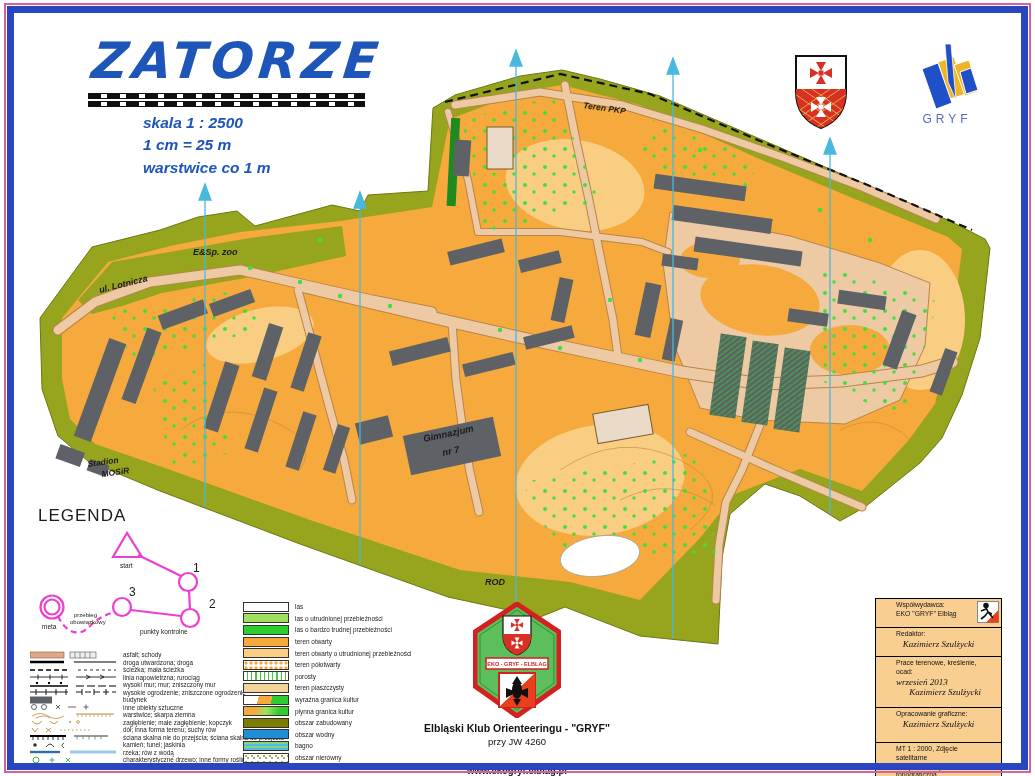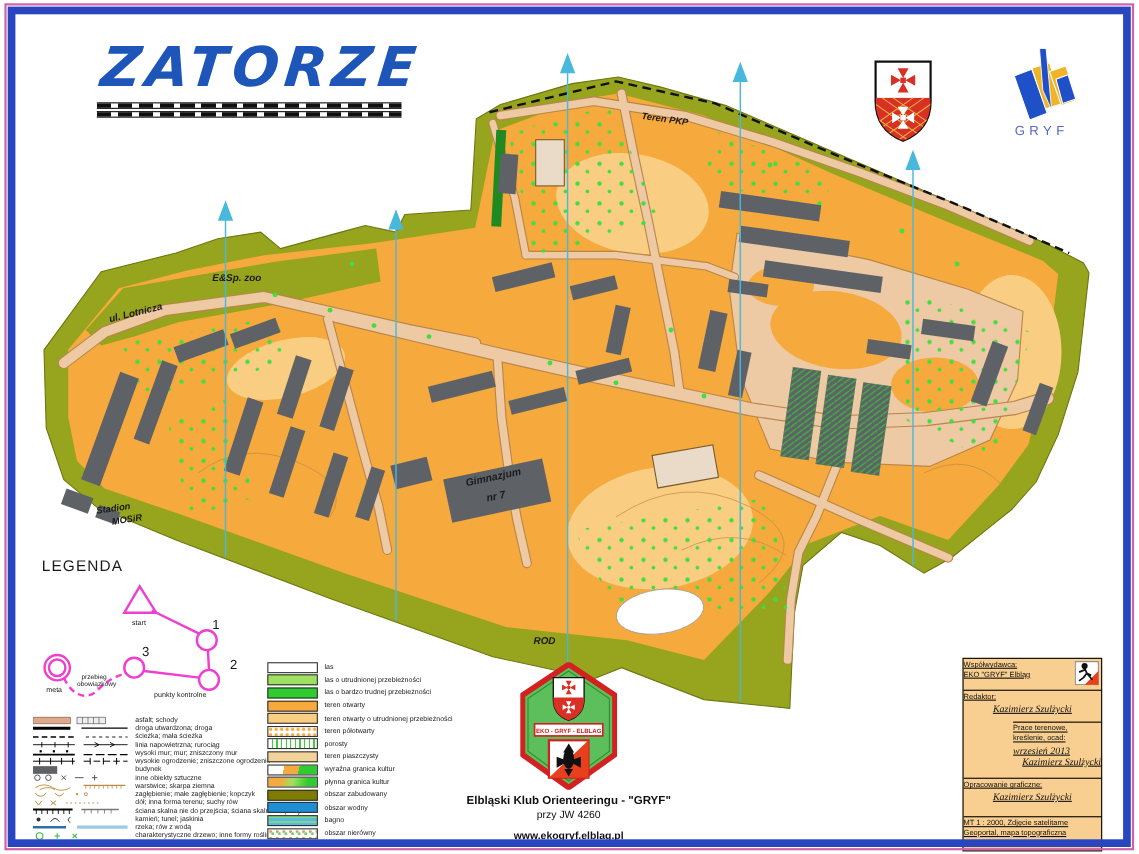--- a/index.html
+++ b/index.html
@@ -14,21 +14,21 @@
          color:#1D55B8;letter-spacing:5px;transform:skewX(-6deg);line-height:1;
          font-family:"DejaVu Sans",sans-serif;}
   .rail{left:88px;width:277px;height:4px;
         background:repeating-linear-gradient(90deg,#101010 0 13px,#ffffff 13px 19px);
         border-top:1px solid #101010;border-bottom:1px solid #101010;}
   #scale-block{left:143px;top:112px;color:#1D55B8;font-weight:bold;font-style:italic;
                font-size:15.5px;line-height:1.45;}
   
   text.maplbl{font-family:"Liberation Sans",sans-serif;font-weight:bold;font-style:italic;fill:#1a1a1a;}
   
-  #legenda-title{left:38px;top:506px;font-size:14px;color:#1a1a1a;letter-spacing:1px;}
+  #legenda-title{left:38px;top:506px;font-size:17px;color:#1a1a1a;letter-spacing:1px;}
   
   #legend-lines{left:30px;top:651px;width:212px;}
   .ll-row{display:flex;align-items:center;gap:5px;height:7.5px;}
   .ll-row svg{flex:0 0 88px;}
   .ll-txt{font-size:6.3px;color:#222;white-space:nowrap;}
   
   #legend-colors{left:243px;top:601px;width:200px;}
   .lc-row{display:flex;align-items:center;gap:6px;height:11.6px;}
   .sw{flex:0 0 46px;height:10px;border:0.5px solid #333;box-sizing:border-box;}
   .lc-txt{font-size:6.4px;color:#222;white-space:nowrap;}
@@ -43,25 +43,25 @@
   .sw-mix1{background:linear-gradient(105deg,#fff 0 32%,#F6A93C 32% 62%,#2ECC2E 62%);}
   .sw-mix2{background:linear-gradient(105deg,#F6A93C 0 25%,#9FE060 50%,#2ECC2E 80%);}
   .sw-olive{background:#7E7C00}
   .sw-water{background:#1E8FD5}
   .sw-bagno{background:repeating-linear-gradient(0deg,#58B8E8 0 2px,#7FD67F 2px 4px),#8ACB8A;}
   .sw-rough{background:#fff;background-image:radial-gradient(circle at 2px 2px,#C8A058 1.1px,transparent 1.5px),radial-gradient(circle at 4px 4px,#6FCE6F 1.1px,transparent 1.5px);background-size:6px 6px;}
   
   #club-info{left:387px;top:722px;width:260px;text-align:center;color:#111;}
   #club-info .c1{font-size:10.5px;font-weight:bold;}
   #club-info .c2{font-size:9.5px;font-weight:normal;margin-top:2px;}
-  #club-info .c3{font-size:9.5px;font-weight:bold;margin-top:8px;}
+  #club-info .c3{font-size:9.5px;font-weight:bold;margin-top:18px;}
   
   #credits{left:875px;top:598px;width:127px;background:#F8CF90;border:1.4px solid #000;
            box-sizing:border-box;color:#111;}
-  .cr-row{border-top:1px solid #000;padding:2px 0;position:relative;text-decoration:underline;}
+  .cr-row{border-top:1px solid #000;padding:2px 20px;position:relative;}
   .cr-row:first-child{border-top:none;min-height:20px;}
   .cr-lbl{font-size:6.8px;line-height:1.3;}
   .cr-name{font-size:9px;font-style:italic;font-family:"Liberation Serif",serif;}
   .t-right{text-align:right;} .t-center{text-align:center;}
   #runner-box{position:absolute;right:2px;top:2px;}
   
   #nord-label{left:908px;top:112px;width:78px;text-align:center;color:#5A68C8;
               font-size:12px;letter-spacing:4px;}
 </style>
 </head>
@@ -234,20 +234,25 @@
     <text class="maplbl" x="88" y="467" font-size="8.5" transform="rotate(-8 88 467)">Stadion</text>
     <text class="maplbl" x="102" y="477" font-size="8.5" transform="rotate(-8 102 477)">MOSiR</text>
     <text class="maplbl" x="424" y="442" font-size="9.5" fill="#fff" transform="rotate(-12 424 442)">Gimnazjum</text>
     <text class="maplbl" x="443" y="456" font-size="9.5" fill="#fff" transform="rotate(-12 443 456)">nr 7</text>
     <text class="maplbl" x="485" y="585" font-size="9">ROD</text>
   </svg>
 
   <div class="abs" id="title">ZATORZE</div>
   <div class="abs rail" style="top:93px;"></div>
   <div class="abs rail" style="top:101px;"></div>
+  <div class="abs" id="scale-block">
+    <div>skala  1 : 2500</div>
+    <div>1  cm  = 25 m</div>
+    <div>warstwice co 1 m</div>
+  </div>
 
   <svg class="abs" style="left:792px;top:52px;" width="58" height="80" viewBox="0 0 58 80">
     <defs>
       <clipPath id="shieldClip">
           <path d="M4,4 H54 V40 Q54,66 29,76 Q4,66 4,40 Z"></path>
         </clipPath>
     </defs>
     <path d="M4,4 H54 V40 Q54,66 29,76 Q4,66 4,40 Z" fill="#fff" stroke="#111" stroke-width="2"></path>
     <g clip-path="url(#shieldClip)">
       <rect x="0" y="37" width="58" height="43" fill="#D93025"></rect>
@@ -543,21 +548,21 @@
         <g stroke="#111" stroke-width="1.6" fill="none">
           <circle cx="9" cy="4.5" r="2" fill="#111"></circle>
           <path d="M9,6.5 L11,11 L8,15 M11,11 L15,13 M9,8 L4,10 M8,15 L4,18 M11,11 L16,17"></path>
         </g>
       </svg>
     </div>
     <div class="cr-row" style="min-height:24px;">
       <div class="cr-lbl">Redaktor:</div>
       <div class="cr-name t-center">Kazimierz Szulżycki</div>
     </div>
-    <div class="cr-row" style="min-height:46px;margin-left:45px;">
+    <div class="cr-row" style="min-height:46px;">
       <div class="cr-lbl">Prace terenowe, kreślenie, ocad:</div>
       <div class="cr-name">wrzesień 2013</div>
       <div class="cr-name t-right">Kazimierz Szulżycki</div>
     </div>
     <div class="cr-row" style="min-height:30px;">
       <div class="cr-lbl">Opracowanie graficzne:</div>
       <div class="cr-name t-center">Kazimierz Szulżycki</div>
     </div>
     <div class="cr-row" style="min-height:26px;">
       <div class="cr-lbl">MT 1 : 2000, Zdjęcie satelitarne</div>

